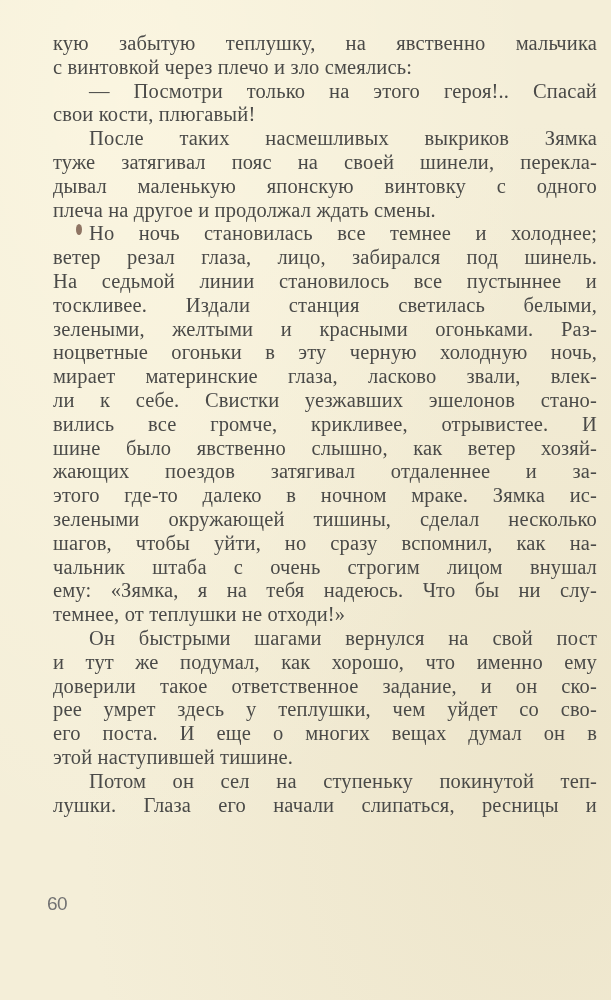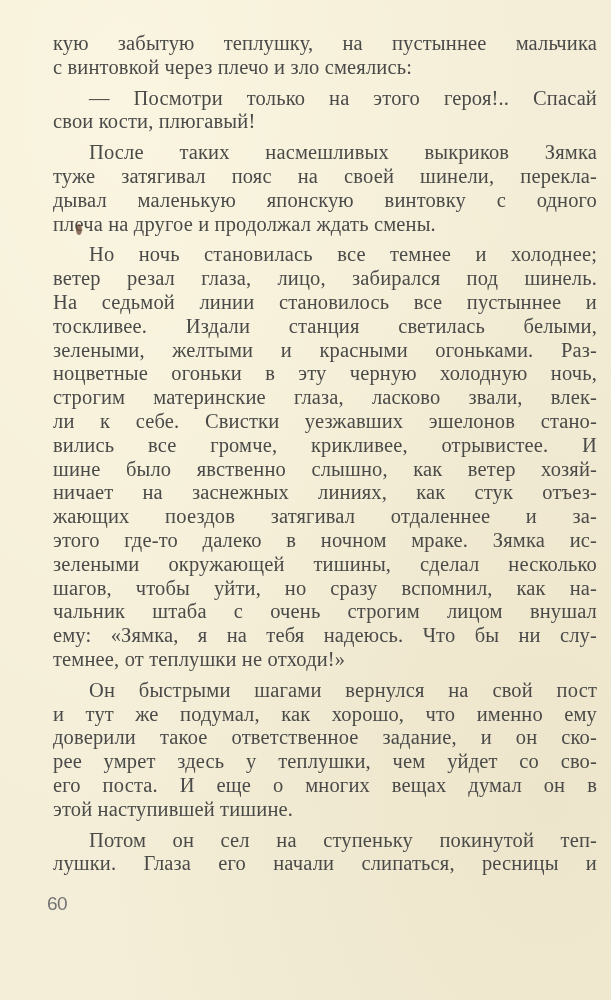--- a/index.html
+++ b/index.html
@@ -32,21 +32,20 @@
       white-space: nowrap;
       text-align: justify;
       text-align-last: justify;
       height: 23.8px;
     }
     .line.last {
       text-align-last: left;
     }
     .line.indent {
       padding-left: 36px;
-      margin-top: 7px;
     }
     .page-number {
       position: absolute;
       left: 47px;
       top: 893px;
       font-family: "Liberation Sans", "DejaVu Sans", sans-serif;
       font-size: 19px;
       color: #737373;
       letter-spacing: -0.5px;
     }
@@ -58,39 +57,38 @@
       height: 11px;
       background: #6b4a3a;
       border-radius: 50%;
       opacity: 0.75;
     }
   </style>
 </head>
 <body>
 
 <div class="page" id="page-text">
-    <span class="line">кую забытую теплушку, на пустыннее мальчика</span>
+    <span class="line">кую забытую теплушку, на явственно мальчика</span>
     <span class="line last">с винтовкой через плечо и зло смеялись:</span>
     <span class="line indent">— Посмотри только на этого героя!.. Спасай</span>
     <span class="line last">свои кости, плюгавый!</span>
     <span class="line indent">После таких насмешливых выкриков Зямка</span>
     <span class="line">туже затягивал пояс на своей шинели, перекла-</span>
     <span class="line">дывал маленькую японскую винтовку с одного</span>
     <span class="line last">плеча на другое и продолжал ждать смены.</span>
     <span class="line indent">Но ночь становилась все темнее и холоднее;</span>
     <span class="line">ветер резал глаза, лицо, забирался под шинель.</span>
     <span class="line">На седьмой линии становилось все пустыннее и</span>
     <span class="line">тоскливее. Издали станция светилась белыми,</span>
     <span class="line">зелеными, желтыми и красными огоньками. Раз-</span>
     <span class="line">ноцветные огоньки в эту черную холодную ночь,</span>
-    <span class="line">строгим материнские глаза, ласково звали, влек-</span>
+    <span class="line">мирает материнские глаза, ласково звали, влек-</span>
     <span class="line">ли к себе. Свистки уезжавших эшелонов стано-</span>
     <span class="line">вились все громче, крикливее, отрывистее. И</span>
     <span class="line">шине было явственно слышно, как ветер хозяй-</span>
-    <span class="line">ничает на заснежных линиях, как стук отъез-</span>
     <span class="line">жающих поездов затягивал отдаленнее и за-</span>
     <span class="line">этого где-то далеко в ночном мраке. Зямка ис-</span>
     <span class="line">зелеными окружающей тишины, сделал несколько</span>
     <span class="line">шагов, чтобы уйти, но сразу вспомнил, как на-</span>
     <span class="line">чальник штаба с очень строгим лицом внушал</span>
     <span class="line">ему: «Зямка, я на тебя надеюсь. Что бы ни слу-</span>
     <span class="line last">темнее, от теплушки не отходи!»</span>
     <span class="line indent">Он быстрыми шагами вернулся на свой пост</span>
     <span class="line">и тут же подумал, как хорошо, что именно ему</span>
     <span class="line">доверили такое ответственное задание, и он ско-</span>

